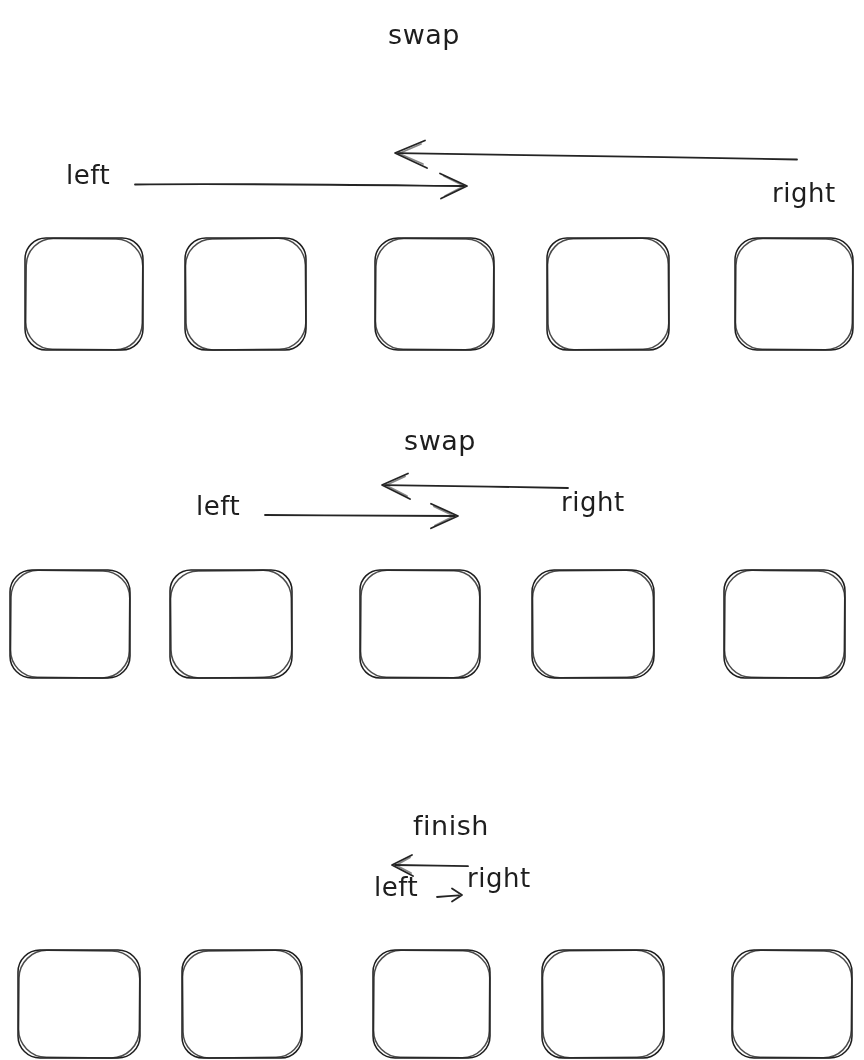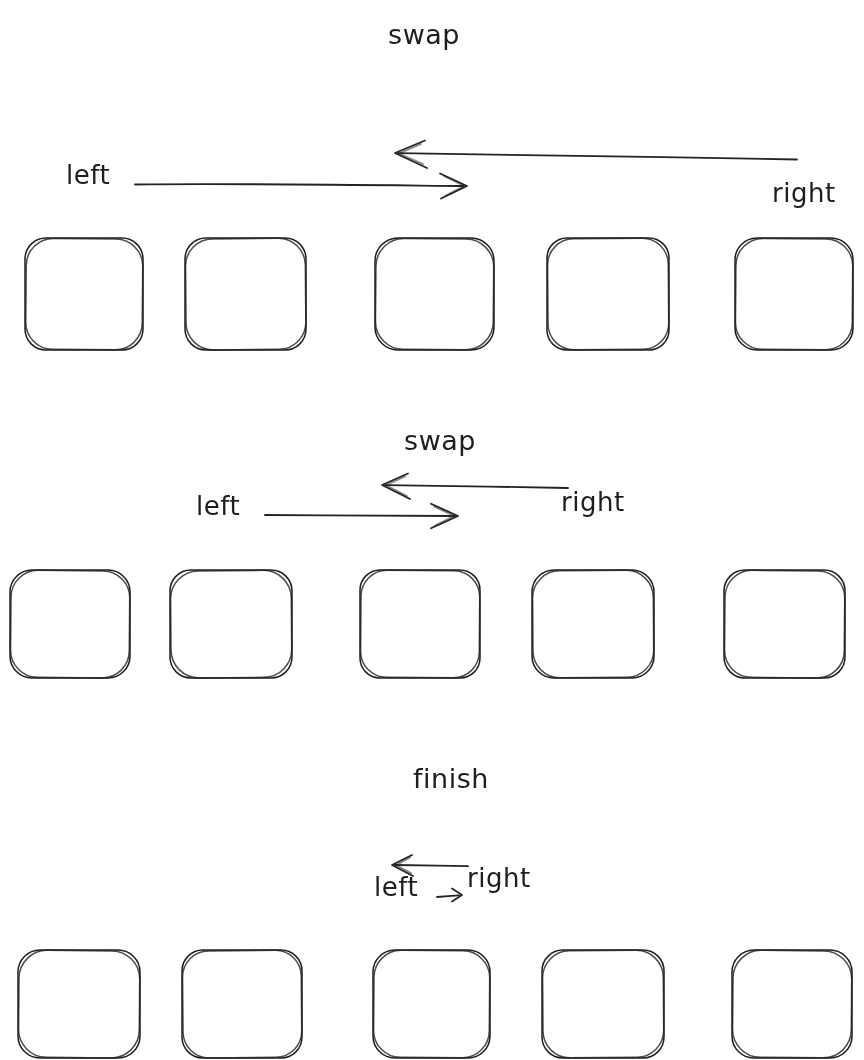--- a/index.html
+++ b/index.html
@@ -155,17 +155,17 @@
 
   <span class="label centered small-title" style="left:424px; top:12px;">swap</span>
 
   <span class="label" style="left:66px; top:153px;">left</span>
   <span class="label" style="left:772px; top:171px;">right</span>
 
   <span class="label centered small-title" style="left:440px; top:418px;">swap</span>
   <span class="label" style="left:196px; top:484px;">left</span>
   <span class="label" style="left:561px; top:480px;">right</span>
 
-  <span class="label centered small-title" style="left:451px; top:756px;">finish</span>
+  <span class="label centered small-title" style="left:451px; top:803px;">finish</span>
   <span class="label" style="left:374px; top:865px;">left</span>
   <span class="label" style="left:467px; top:856px;">right</span>
 
 </div>
 
 </body></html>

